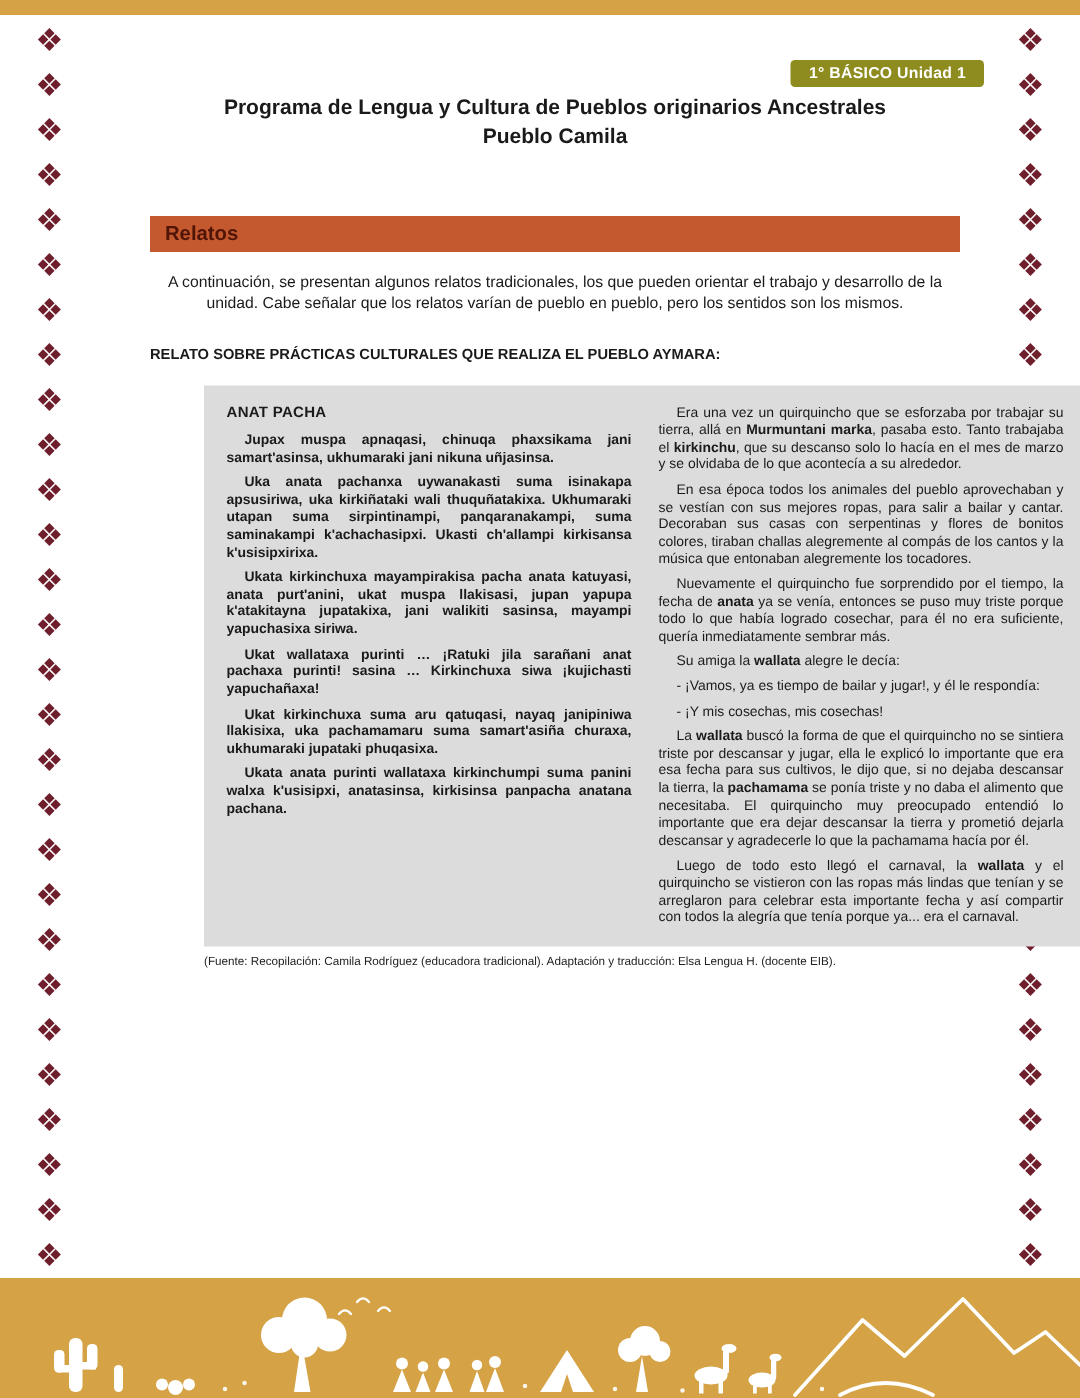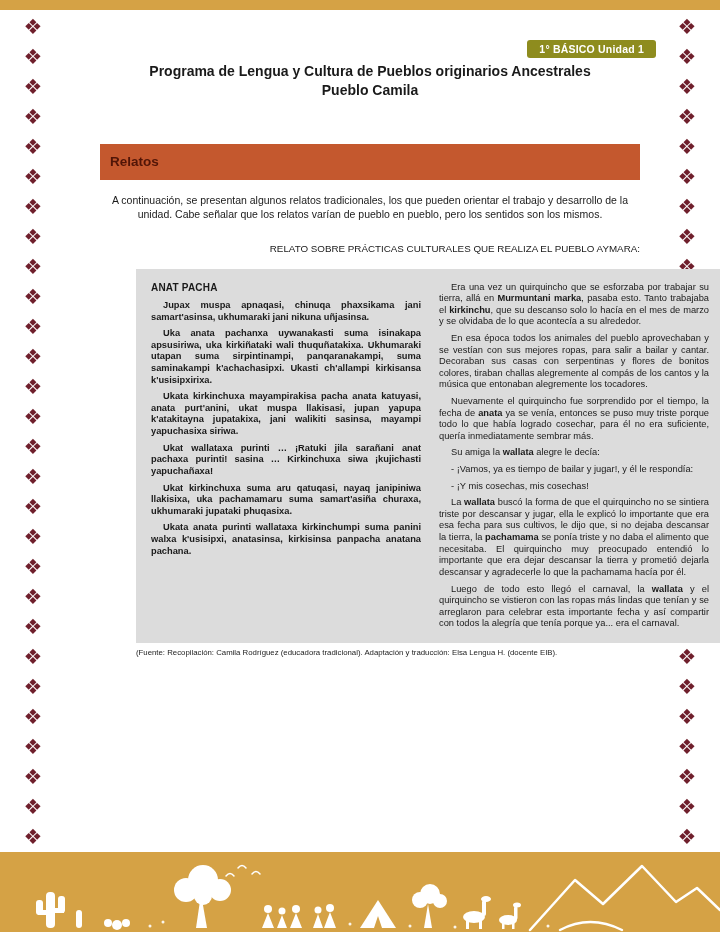--- a/index.html
+++ b/index.html
@@ -15,26 +15,26 @@
   .side-border {
     position:absolute; top:12px; width:30px; height:838px; overflow:hidden;
     color:#6f1f2c; font-family:"DejaVu Sans", sans-serif; font-size:21px;
     line-height:30px; text-align:center; white-space:pre-line; user-select:none;
   }
   .side-border.left  { left:18px; }
   .side-border.right { right:18px; }
   .content { position:absolute; top:62px; left:100px; width:540px; }
   .doc-title { margin:0; font-size:14px; font-weight:bold; text-align:center; line-height:1.35; }
   .relatos-bar {
-    margin-top:44px; background:#c4582e; height:36px;
+    margin-top:44px; background:#c4582e; height:24px;
     display:flex; align-items:center; padding-left:10px; box-sizing:border-box;
   }
   .relatos-bar span { color:#511507; font-weight:bold; font-size:13.5px; }
   .intro { width:524px; margin:14px auto 0; text-align:center; font-size:10.5px; line-height:1.32; }
-  .story-subtitle { margin:21px 0 0; text-align:right; font-weight:normal; font-size:9.8px; }
+  .story-subtitle { margin:21px 0 0; text-align:left; font-weight:bold; font-size:9.8px; }
   .story-box {
     margin:15px 0 0 36px; width:588px; box-sizing:border-box; background:#dcdcdc;
     padding:13px 15px 8px; display:flex; gap:18px;
   }
   .col { flex:1; font-size:9.3px; line-height:1.25; text-align:justify; }
   .col h3 { margin:0 0 6px; font-size:10px; letter-spacing:.2px; }
   .col p { margin:0 0 5px; text-indent:12px; }
   .col-left { font-weight:bold; }
   .source { margin:5px 0 0 36px; font-size:7.8px; color:#222222; }
   .bottom-band { position:absolute; bottom:0; left:0; width:720px; height:80px; background:#d5a245; }

